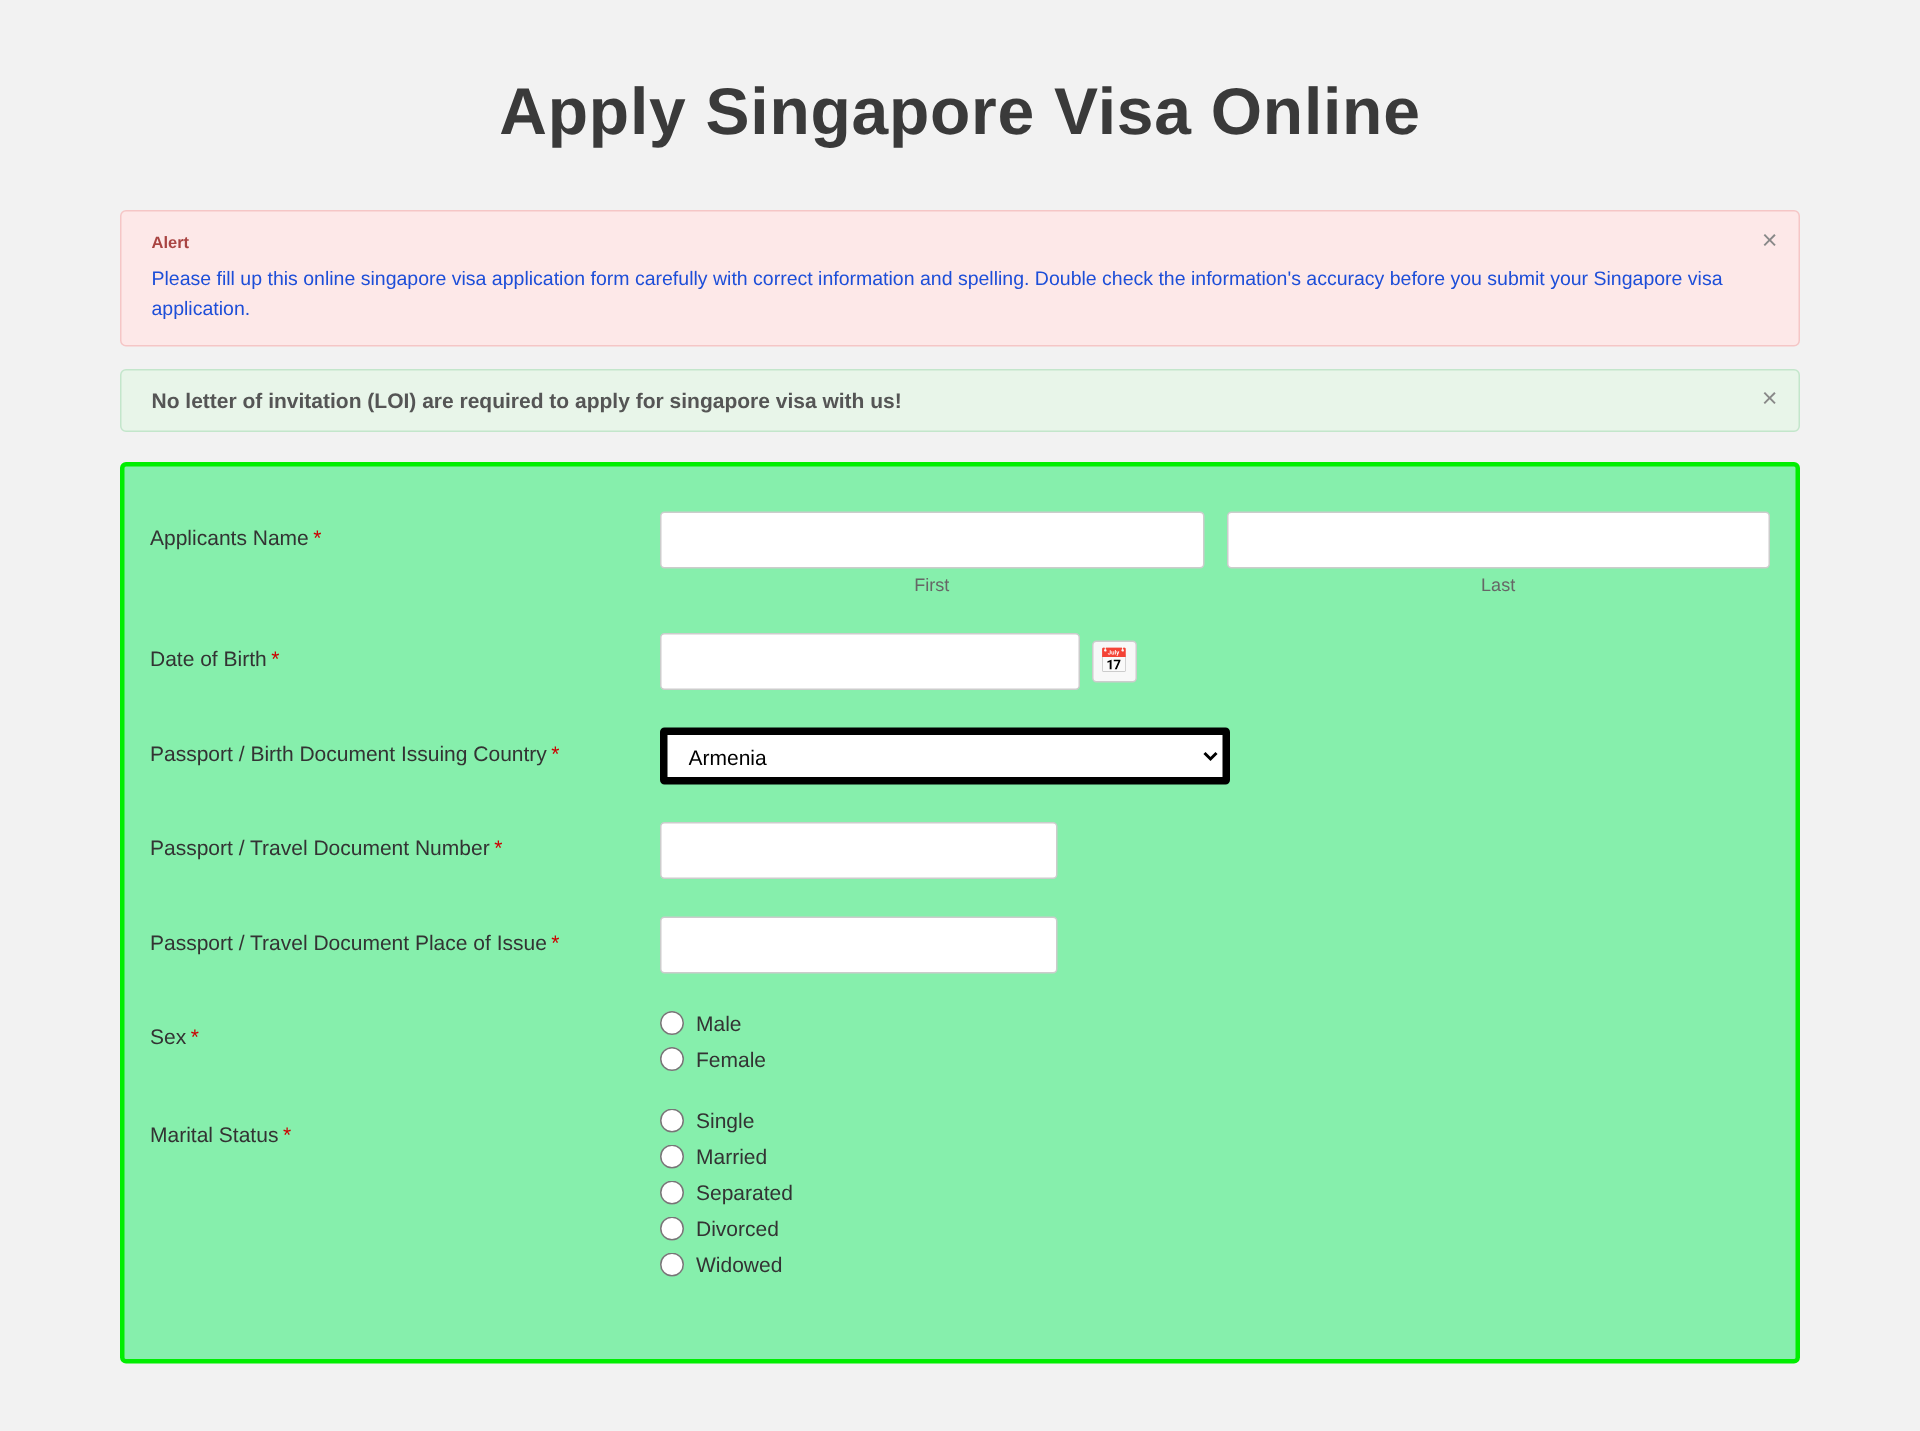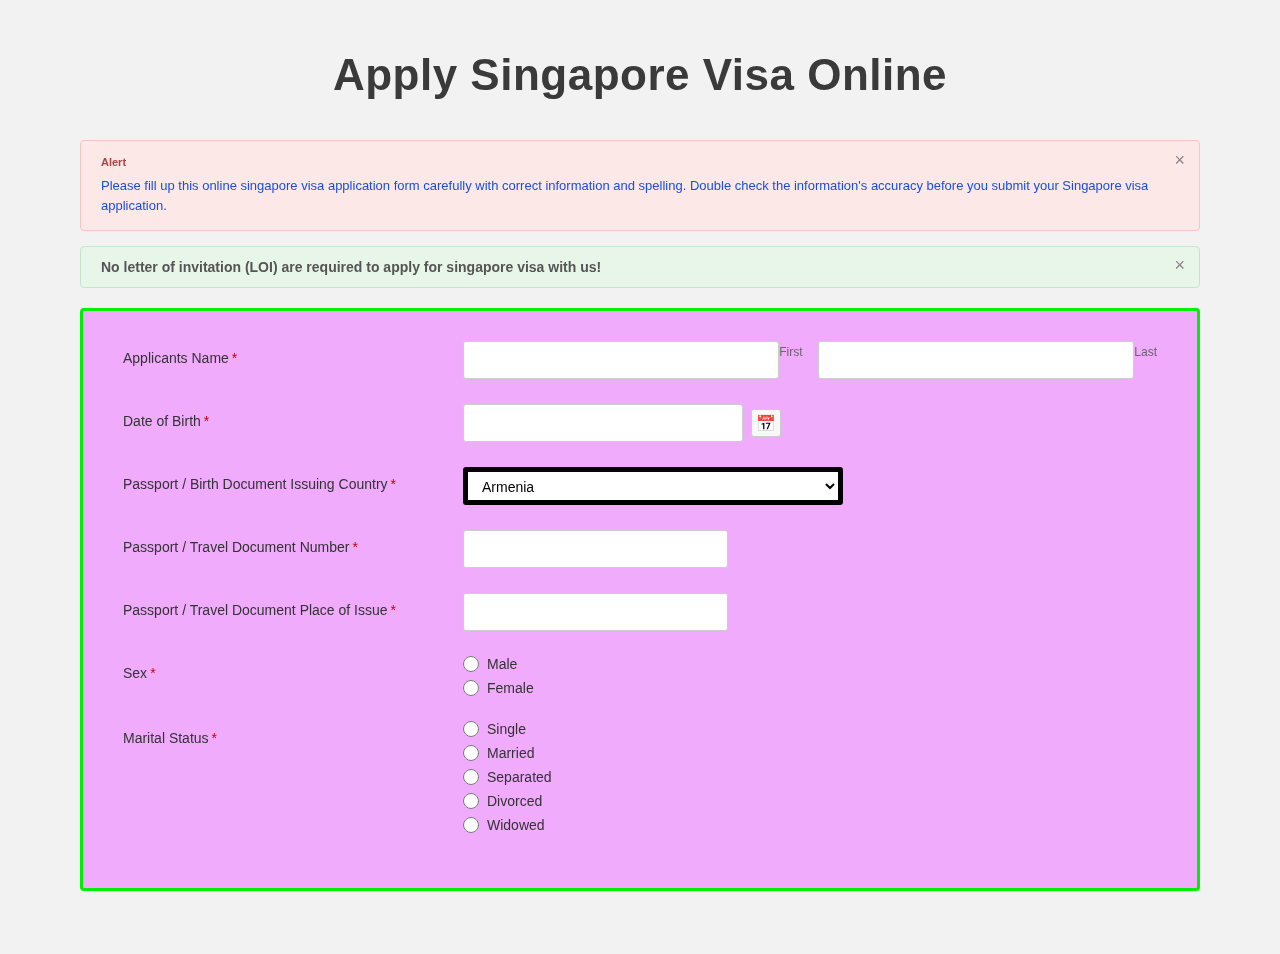--- a/index.html
+++ b/index.html
@@ -90,23 +90,23 @@
       right: 14px;
       background: none;
       border: none;
       font-size: 18px;
       color: #888;
       cursor: pointer;
     }
 
     .form-container {
       border: 3px solid #00ee00;
-      background-color: #f0abfc;
+      background-color: #86efac;
       border-radius: 4px;
-      padding: 30px 40px;
+      padding: 30px 17px;
       margin-bottom: 46px;
     }
 
     .form-row {
       display: flex;
       align-items: flex-start;
       margin-bottom: 25px;
     }
 
     .form-label {
@@ -129,21 +129,22 @@
 
     .name-fields {
       display: flex;
       gap: 15px;
       flex: 1;
     }
 
     .name-field-wrap {
       flex: 1;
       display: flex;
-      flex-direction: row;
+      flex-direction: column;
+      align-items: center;
     }
 
     .name-sublabel {
       font-size: 12px;
       color: #666;
       margin-top: 4px;
     }
 
     .text-input {
       width: 100%;

